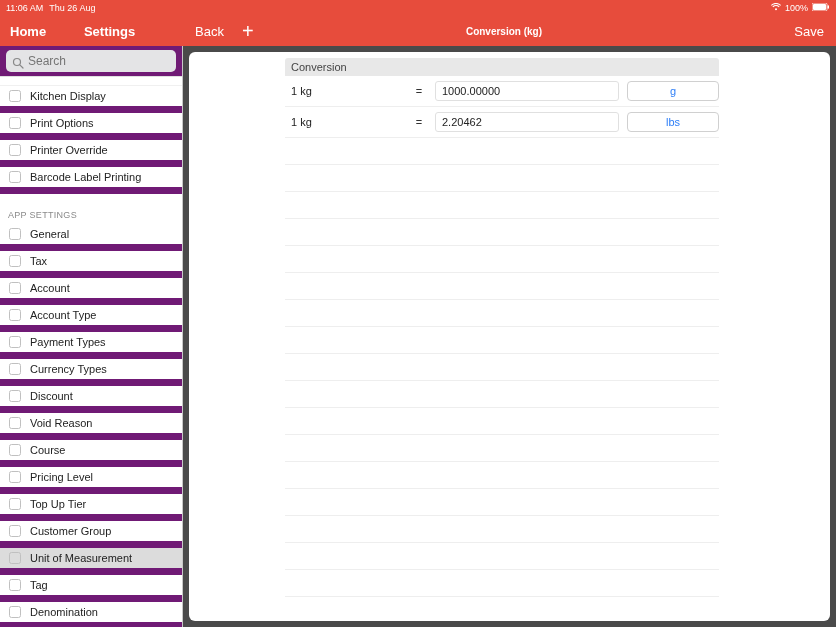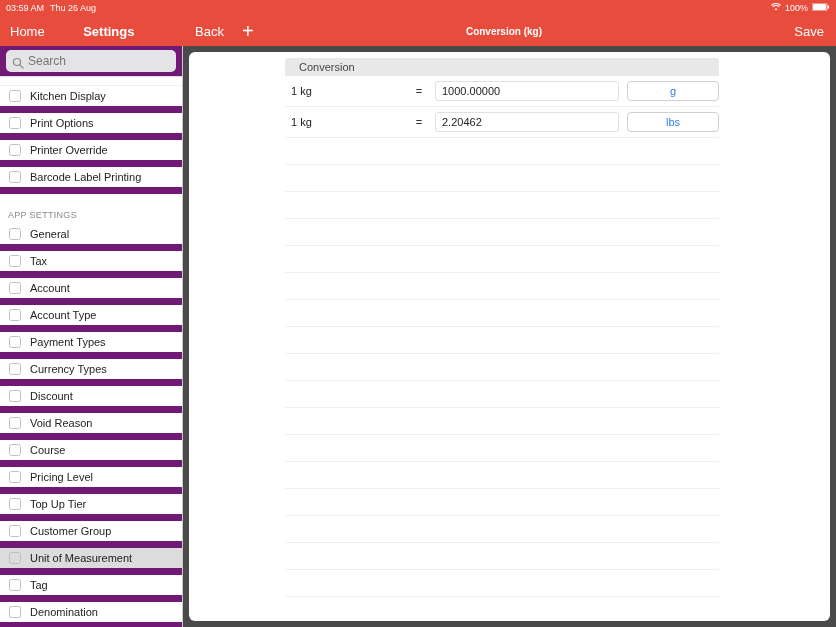--- a/index.html
+++ b/index.html
@@ -3,21 +3,21 @@
 <meta charset="utf-8">
 <style>
   * { box-sizing: border-box; margin: 0; padding: 0; }
   html, body { width: 836px; height: 627px; font-family: -apple-system, "Helvetica Neue", Arial, sans-serif; background: #fff; overflow: hidden; }
   .status-bar { height: 16px; background: #e74c3c; color: #fff; font-size: 9px; display: flex; align-items: center; padding: 0 6px; }
   .status-left { display: flex; gap: 6px; align-items: center; }
   .status-right { margin-left: auto; display: flex; gap: 4px; align-items: flex-start; }
   .wifi-icon svg, .battery-icon svg { display:block; }
   .top-bar { height: 30px; background: #e74c3c; display: flex; color: #fff; font-size: 13px; }
   .top-left { width: 183px; display: flex; align-items: center; padding: 0 10px; gap: 20px; }
-  .home-btn { color: #fff; cursor: pointer; font-weight: 400; }
+  .home-btn { color: #fff; cursor: pointer; font-weight: 700; }
   .settings-title { font-weight: 600; margin-left: auto; margin-right: auto; transform: translateX(-10px); }
   .top-right { flex: 1; display: flex; align-items: center; padding: 0 12px; }
   .back-btn { color: #fff; cursor: pointer; font-size: 13px; }
   .plus-btn { color: #fff; margin-left: 18px; font-size: 20px; font-weight: 300; cursor: pointer; line-height: 1; }
   .conv-title { flex: 1; text-align: center; font-weight: 600; font-size: 10px; transform: translateX(-20px); }
   .save-btn { color: #fff; cursor: pointer; font-size: 13px; }
   .body-row { display: flex; height: calc(627px - 46px); }
   .sidebar { width: 183px; border-right: 1px solid #c8c8c8; background: #fff; overflow: hidden; display:flex; flex-direction:column; }
   .search-wrap { padding: 4px 6px; border-bottom: 1px solid #e0e0e0; background:#701a75;}
   .search-input { width: 100%; height: 22px; border-radius: 5px; border: none; background: #e4e4e6; font-size: 12px; padding-left: 22px; color: #333; outline: none; }
@@ -25,34 +25,34 @@
   .search-icon { position: absolute; left: 6px; top: 50%; transform: translateY(-50%); width: 12px; height: 12px; color: #888; }
   .side-scroll { flex:1; overflow:hidden; }
   .side-item { height: 27px; display: flex; align-items: center; font-size: 11px; color: #222; border-bottom: 7px solid #701a75; padding: 0 8px; gap: 8px; cursor: pointer; }
   .side-item .icon-slot { width: 14px; height: 14px; color: #c0c0c0; display:flex; align-items:center; justify-content:center; flex-shrink:0; }
   .side-item.partial { height: 9px; border-bottom: 1px solid #f0f0f0; }
   .side-item.selected { background: #dcdcdc; }
   .section-header { height: 30px; display: flex; align-items: flex-end; padding: 0 8px 4px; font-size: 9px; letter-spacing: .3px; color: #8a8a8a; }
   .content-area { flex: 1; background: #4a4a4a; padding: 6px; }
   .paper { width: 100%; height: 100%; background: #fff; border-radius: 6px; padding-top: 6px; overflow:hidden; }
   .table-wrap { width: 434px; margin-left: 96px; }
-  .tbl-header { background: #e8e8e8; height: 18px; font-size: 11px; color: #444; display:flex; align-items:center; padding:0 14px; border-top-left-radius:3px; border-top-right-radius:3px;}
+  .tbl-header { background: #e8e8e8; height: 18px; font-size: 11px; color: #444; display:flex; align-items:center; padding:0 6px; border-top-left-radius:3px; border-top-right-radius:3px;}
   .tbl-row { height: 31px; display: flex; align-items: center; font-size: 11px; color: #222; border-bottom: 1px solid #eee; gap: 8px; }
   .tbl-row .unit-cell { width: 118px; padding-left: 6px; }
   .tbl-row .eq-cell { width: 16px; text-align:center; color:#333; }
   .tbl-row .val-input { flex: 1; height: 20px; border: 1px solid #e0e0e0; border-radius: 3px; font-size: 11px; padding: 0 6px; outline:none; color:#222; }
   .tbl-row .target-btn { width: 92px; height: 20px; border: 1px solid #d0d0d0; border-radius: 4px; background: #fff; color: #2d7ef7; font-size: 11px; text-align:center; line-height:18px; cursor:pointer; }
   .tbl-row.empty { height: 27px; }
 </style>
 </head>
 <body>
 
 <div class="status-bar">
   <div class="status-left">
-    <span>03:59 AM</span>
+    <span>11:06 AM</span>
     <span>Thu 26 Aug</span>
   </div>
   <div class="status-right">
     <span class="wifi-icon">
       <svg width="10" height="8" viewBox="0 0 10 8">
           <path fill="#fff" d="M5 7.2a1 1 0 100-2 1 1 0 000 2zM2.2 4.3a4 4 0 015.6 0l.8-.8a5.2 5.2 0 00-7.2 0l.8.8zM.6 2.7a6.3 6.3 0 018.8 0l.6-.8a7.3 7.3 0 00-10 0l.6.8z"></path>
         </svg>
     </span>
     <span>100%</span>
     <span class="battery-icon">

